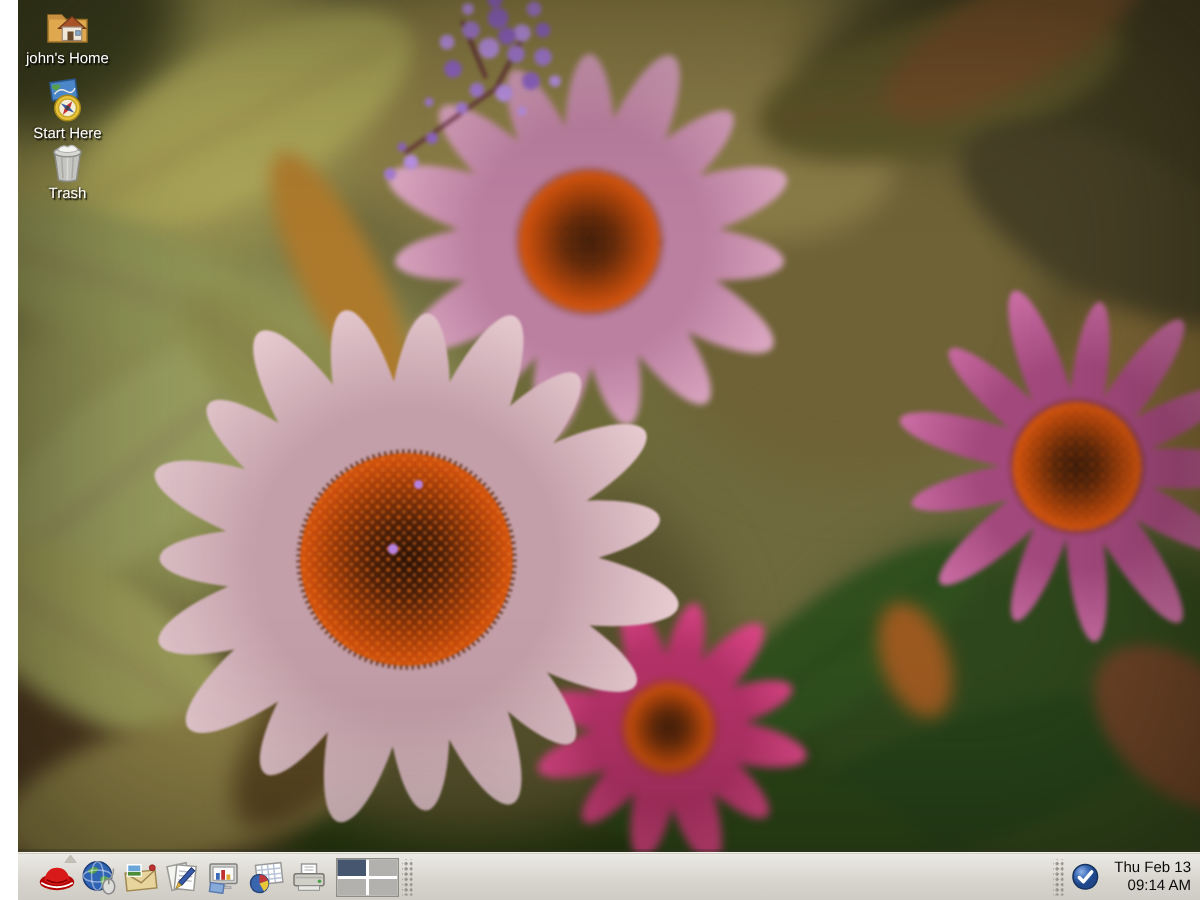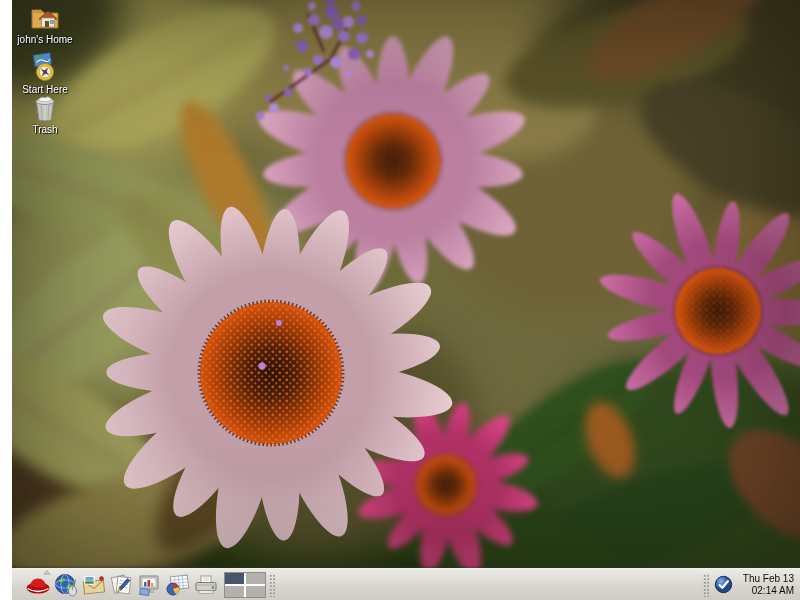--- a/index.html
+++ b/index.html
@@ -418,16 +418,16 @@
             <stop offset="60%" stop-color="#3a68b4"></stop>
             <stop offset="100%" stop-color="#20478c"></stop>
           </radialGradient>
         </defs>
         <circle cx="9.5" cy="9.5" r="8.2" fill="url(#ug)" stroke="#16325e"></circle>
         <path d="M5.5,10 L8.3,12.8 L13.8,6.2" stroke="#ffffff" stroke-width="2.3" fill="none" stroke-linecap="round" stroke-linejoin="round"></path>
       </svg>
     </button>
     <div class="clock">
       <span>Thu Feb 13</span>
-      <span>02:14 AM</span>
+      <span>09:14 AM</span>
     </div>
   </div>
 </div>
 
 </body></html>

